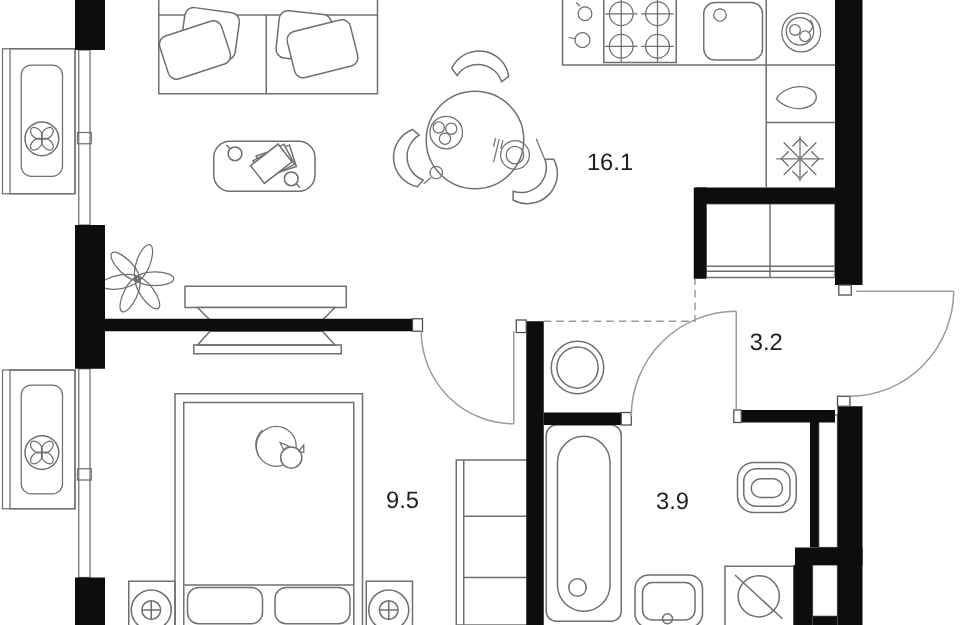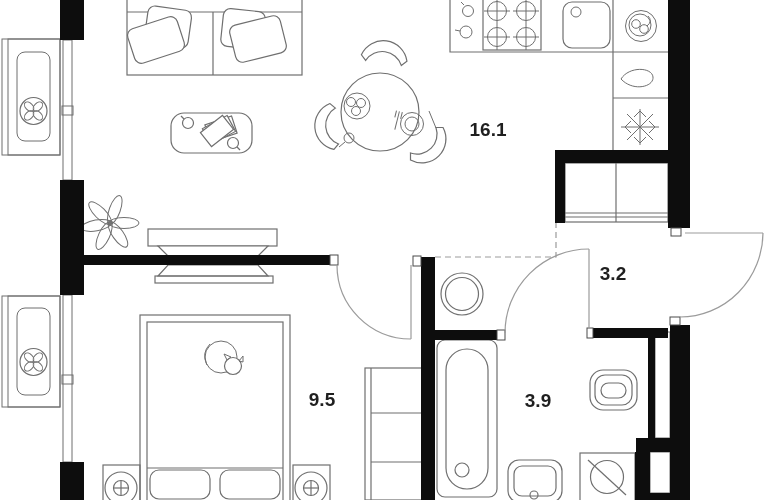--- a/index.html
+++ b/index.html
@@ -1,17 +1,17 @@
 <!DOCTYPE html>
 <html><head>
 <meta charset="utf-8">
 <style>
   html,body{margin:0;padding:0;background:#ffffff;}
   .stage{position:relative;width:770px;height:500px;background:#ffffff;overflow:hidden;
-         font-family:"Liberation Sans",sans-serif;font-weight:bold;}
+         font-family:"Liberation Sans",sans-serif;}
   svg{display:block}
   .wall{fill:#0d0d0d;stroke:none}
   .jamb{fill:#ffffff;stroke:#4a4a4a;stroke-width:1}
   .f{fill:none;stroke:#6f6f6f;stroke-width:1.2}
   .fx{fill:#ffffff;stroke:#6f6f6f;stroke-width:1.2}
   .thin{fill:none;stroke:#6f6f6f;stroke-width:1}
   .door{fill:none;stroke:#9b9b9b;stroke-width:1.2}
   .dash{fill:none;stroke:#9b9b9b;stroke-width:1.2;stroke-dasharray:6 4}
   .lbl{font-family:"Liberation Sans",sans-serif;font-size:19px;fill:#1f1f1f;text-anchor:middle}
 </style>

